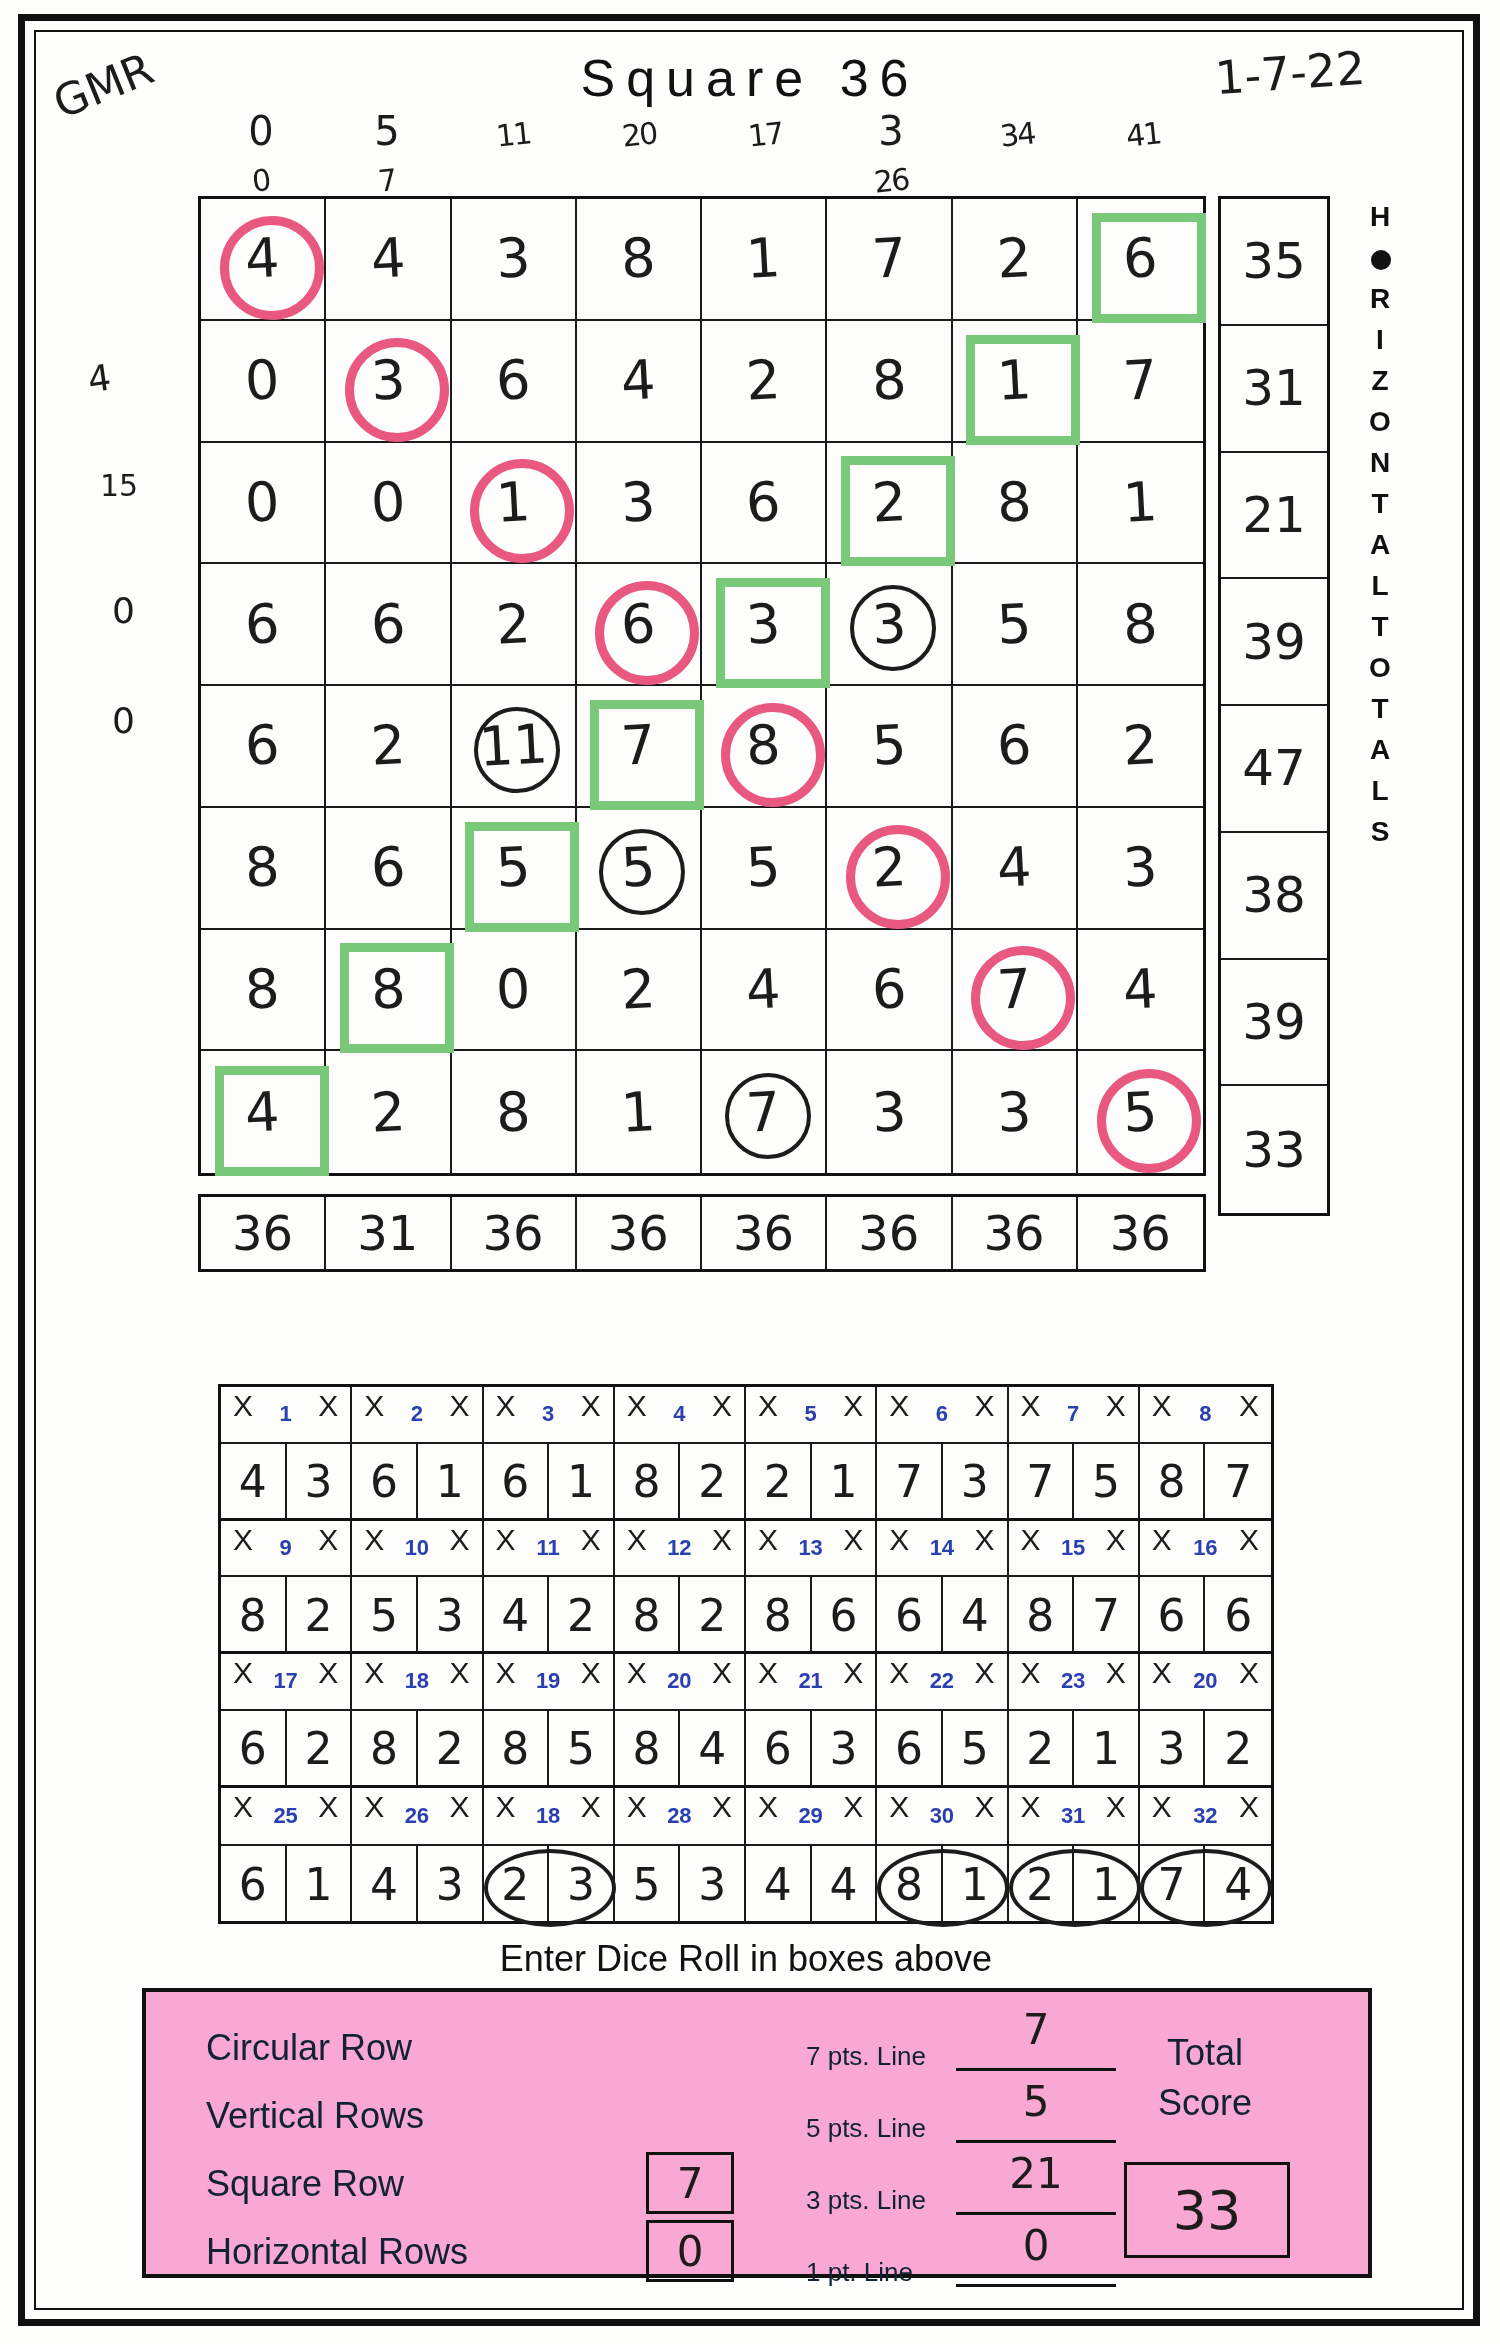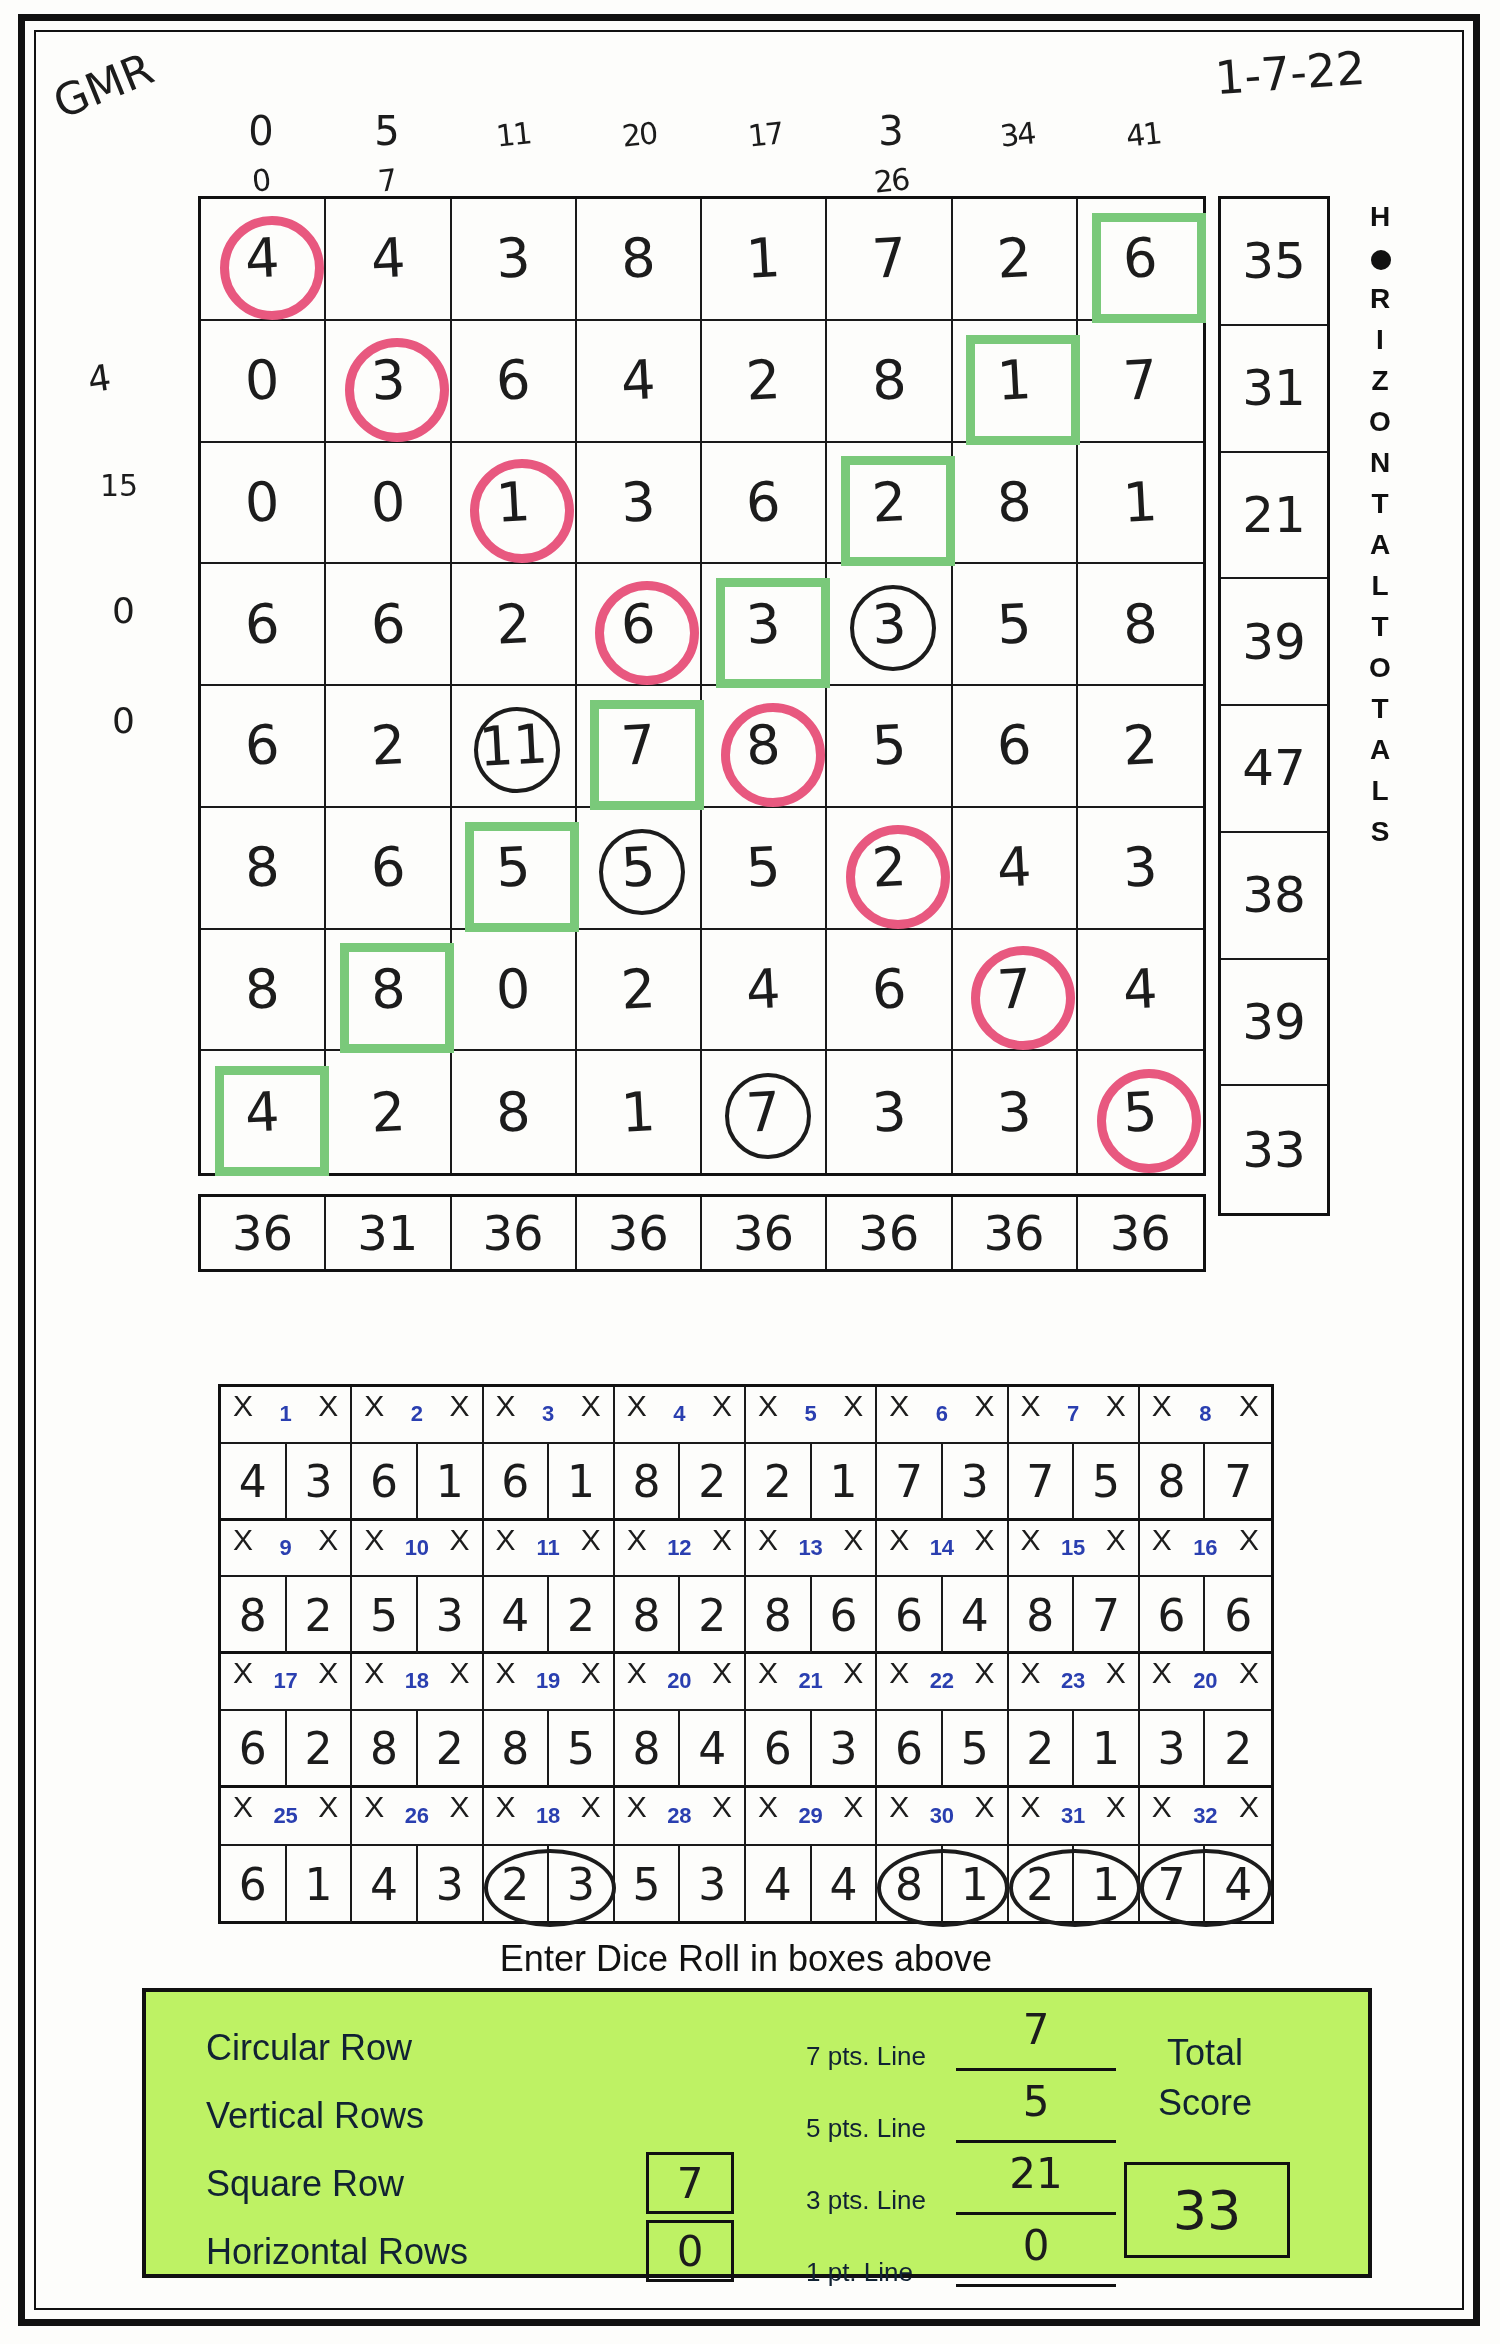--- a/index.html
+++ b/index.html
@@ -188,21 +188,21 @@
   }
   .dice-caption{
     position:absolute;left:218px;top:1938px;width:1056px;text-align:center;
     font-size:36px;color:#111;
   }
 
   
   .scorebox{
     position:absolute;left:142px;top:1988px;width:1230px;height:290px;
     border:4px solid #111;box-sizing:border-box;
-    background:#bef264;
+    background:#f9a8d4;
   }
   .sb-left{
     position:absolute;left:60px;top:22px;width:420px;
     font-size:36px;color:#123;line-height:68px;
   }
   .sb-mid{
     position:absolute;left:660px;top:26px;width:340px;
     font-size:26px;color:#123;line-height:68px;text-align:left;
   }
   .sb-mid .ptlabel{display:inline-block;width:150px;}
@@ -229,20 +229,21 @@
   
   .margin-note{position:absolute;font-size:36px;}
 </style>
 </head>
 <body>
 
 <div class="sheet">
   <div class="outer-border"></div>
   <div class="inner-border"></div>
 
+  <div class="title hw-title">Square 36</div>
   <div class="date hw">1-7-22</div>
   <div class="gamer hw">GMR</div>
 
   <div id="colheaders">
       <div class="colhdr hw" style="left: 201px;"><div>0</div><div class="scribble">0</div></div>
       <div class="colhdr hw" style="left: 327px;"><div>5</div><div class="scribble">7</div></div>
       <div class="colhdr hw" style="left: 453px;"><div></div><div class="scribble">11</div></div>
       <div class="colhdr hw" style="left: 579px;"><div></div><div class="scribble">20</div></div>
       <div class="colhdr hw" style="left: 705px;"><div></div><div class="scribble">17</div></div>
       <div class="colhdr hw" style="left: 831px;"><div>3</div><div class="scribble">26</div></div>

